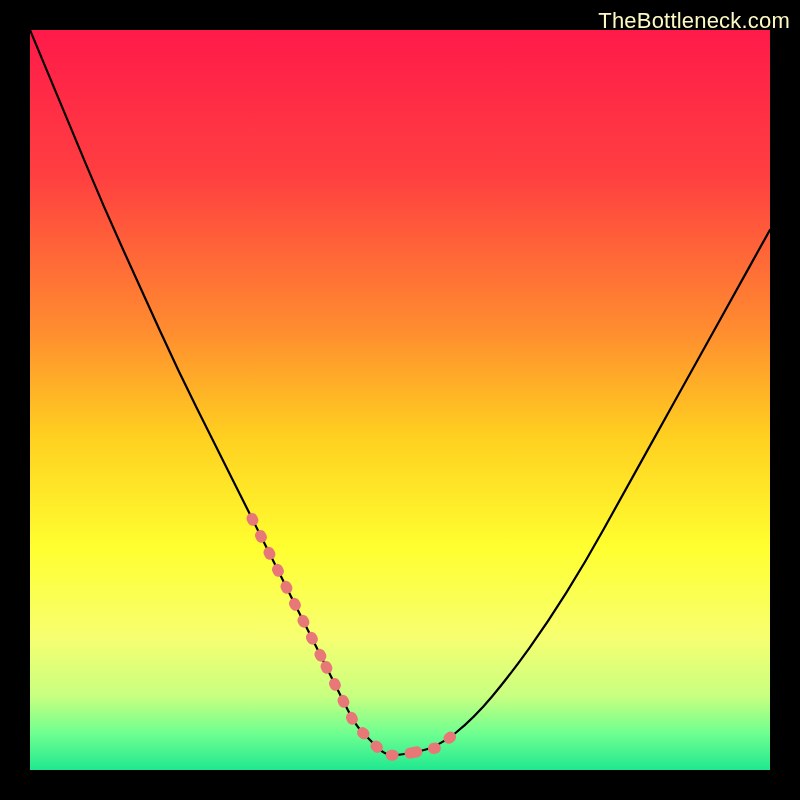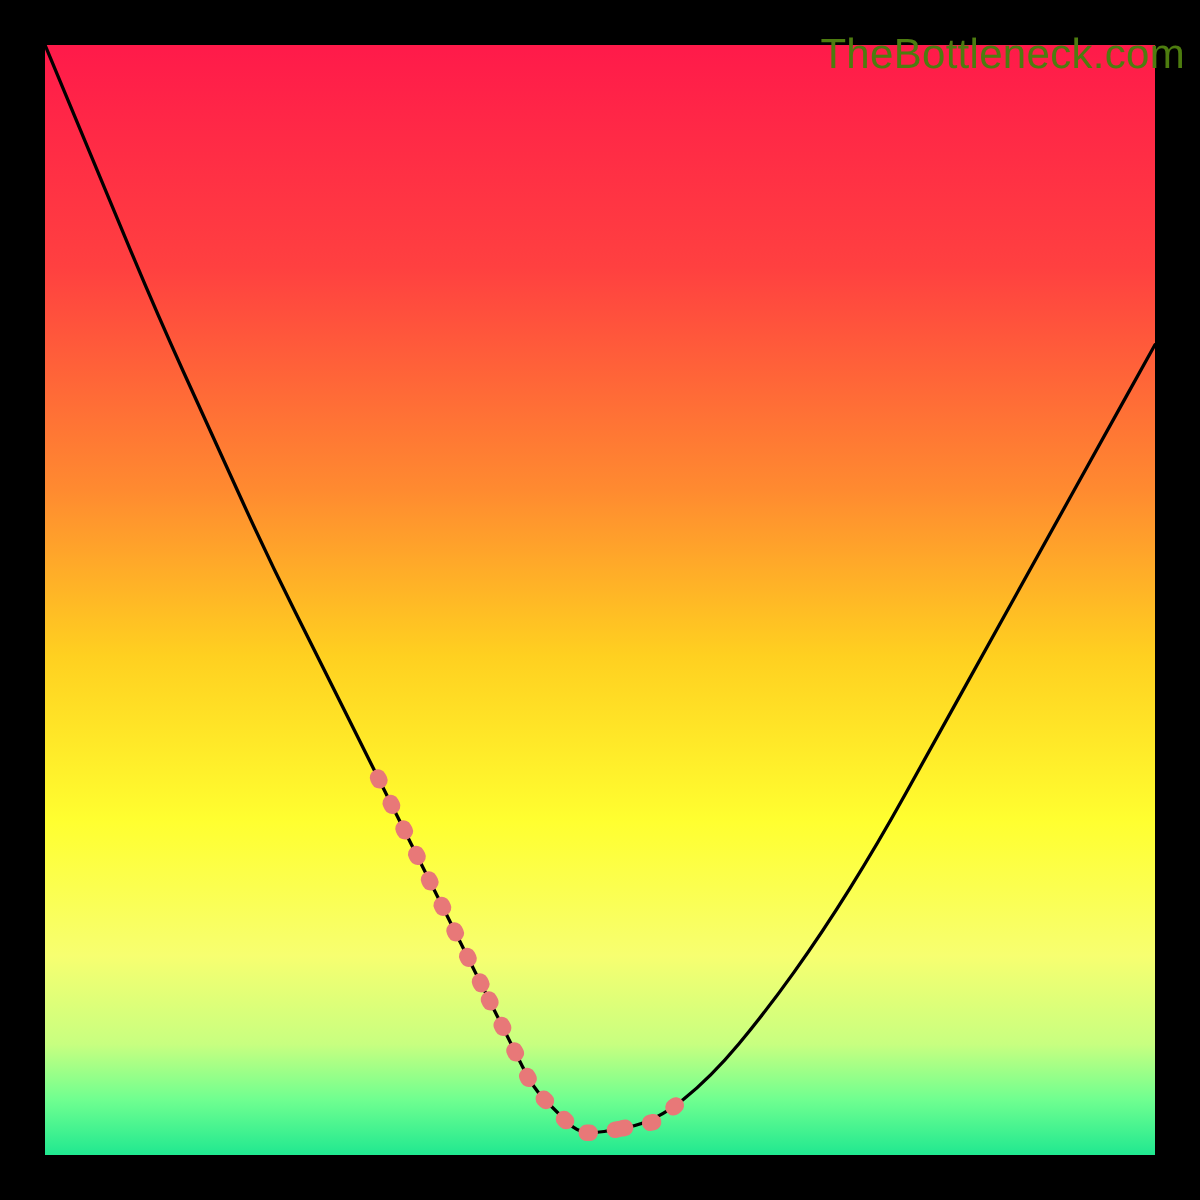--- a/index.html
+++ b/index.html
@@ -12,24 +12,24 @@
     font-family: Arial, Helvetica, sans-serif;
   }
   .frame {
     position: relative;
     width: 800px;
     height: 800px;
     background: #000;
   }
   .watermark {
     position: absolute;
-    top: 20px;
+    top: 8px;
     right: 10px;
-    color: #4d7c0f;
-    font-size: 28px;
+    color: #fef9c3;
+    font-size: 22px;
     font-weight: 500;
     letter-spacing: 0.2px;
     z-index: 10;
   }
   .plot-wrap {
     position: absolute;
     left: 30px;
     top: 30px;
     width: 740px;
     height: 740px;

